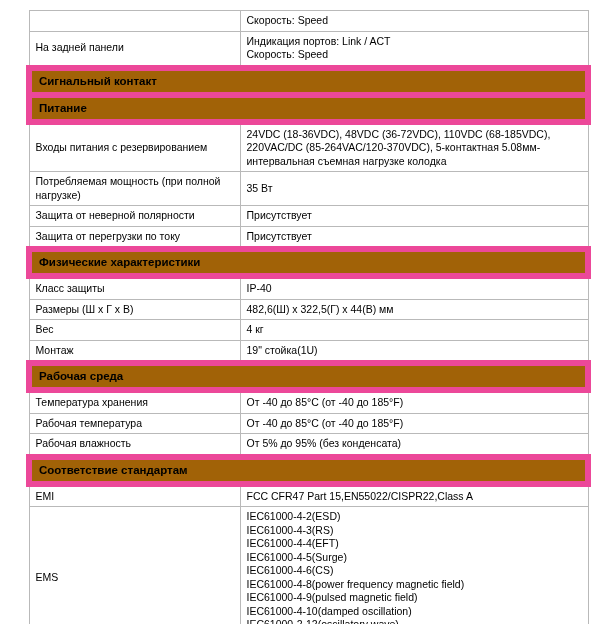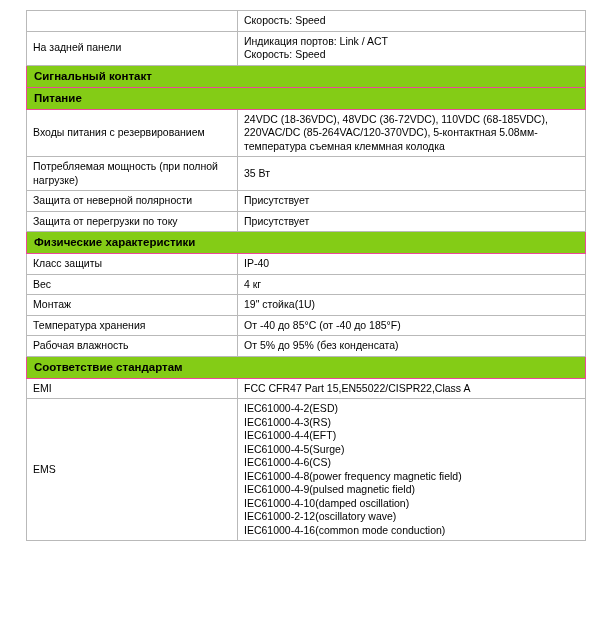--- a/index.html
+++ b/index.html
@@ -39,26 +39,26 @@
     word-wrap: break-word;
   }
   td.label {
     color: #000;
     margin-top: 20px;
   }
   td.value {
     color: #000;
   }
   tr.section-row td.section {
-    background: #84cc16;
+    background: #a16207;
     font-weight: bold;
     font-size: 11.5px;
     line-height: 15px;
     padding: 3px 5px 3px 7px;
-    border: 1px solid #ec4899;
+    border: 6px solid #ec4899;
     color: #000;
   }
   td.multiline {
     line-height: 14px;
     margin-left: 32px;
   }
   td.ems-list {
     line-height: 14.4px;
     padding-top: 4px;
     padding-bottom: 4px;
@@ -93,21 +93,21 @@
           <td class="section" colspan="2">Сигнальный контакт</td>
         </tr>
         <tr class="section-row">
           <td class="section" colspan="2">Питание</td>
         </tr>
         <tr>
           <td class="label vmid">Входы питания с резервированием</td>
           <td class="value vmid multiline">
             <span class="ems-line">24VDC (18-36VDC), 48VDC (36-72VDC), 110VDC (68-185VDC),</span>
             <span class="ems-line">220VAC/DC  (85-264VAC/120-370VDC),  5-контактная  5.08мм-</span>
-            <span class="ems-line">температура съемная клеммная колодка</span>
+            <span class="ems-line">интервальная съемная нагрузке колодка</span>
           </td>
         </tr>
         <tr>
           <td class="label vmid">Потребляемая мощность (при полной нагрузке)</td>
           <td class="value vmid">
             <span class="ems-line">35 Вт</span>
           </td>
         </tr>
         <tr>
           <td class="label vmid">Защита от неверной полярности</td>
@@ -124,33 +124,48 @@
         <tr class="section-row">
           <td class="section" colspan="2">Физические характеристики</td>
         </tr>
         <tr>
           <td class="label vmid">Класс защиты</td>
           <td class="value vmid">
             <span class="ems-line">IP-40</span>
           </td>
         </tr>
         <tr>
+          <td class="label vmid">Размеры (Ш х Г х В)</td>
+          <td class="value vmid">
+            <span class="ems-line">482,6(Ш) x 322,5(Г) x 44(В) мм</span>
+          </td>
+        </tr>
+        <tr>
           <td class="label vmid">Вес</td>
           <td class="value vmid">
             <span class="ems-line">4 кг</span>
           </td>
         </tr>
         <tr>
           <td class="label vmid">Монтаж</td>
           <td class="value vmid">
             <span class="ems-line">19" стойка(1U)</span>
           </td>
         </tr>
+        <tr class="section-row">
+          <td class="section" colspan="2">Рабочая среда</td>
+        </tr>
         <tr>
           <td class="label vmid">Температура хранения</td>
+          <td class="value vmid">
+            <span class="ems-line">От -40 до 85°C (от -40 до 185°F)</span>
+          </td>
+        </tr>
+        <tr>
+          <td class="label vmid">Рабочая температура</td>
           <td class="value vmid">
             <span class="ems-line">От -40 до 85°C (от -40 до 185°F)</span>
           </td>
         </tr>
         <tr>
           <td class="label vmid">Рабочая влажность</td>
           <td class="value vmid">
             <span class="ems-line">От 5% до 95% (без конденсата)</span>
           </td>
         </tr>

